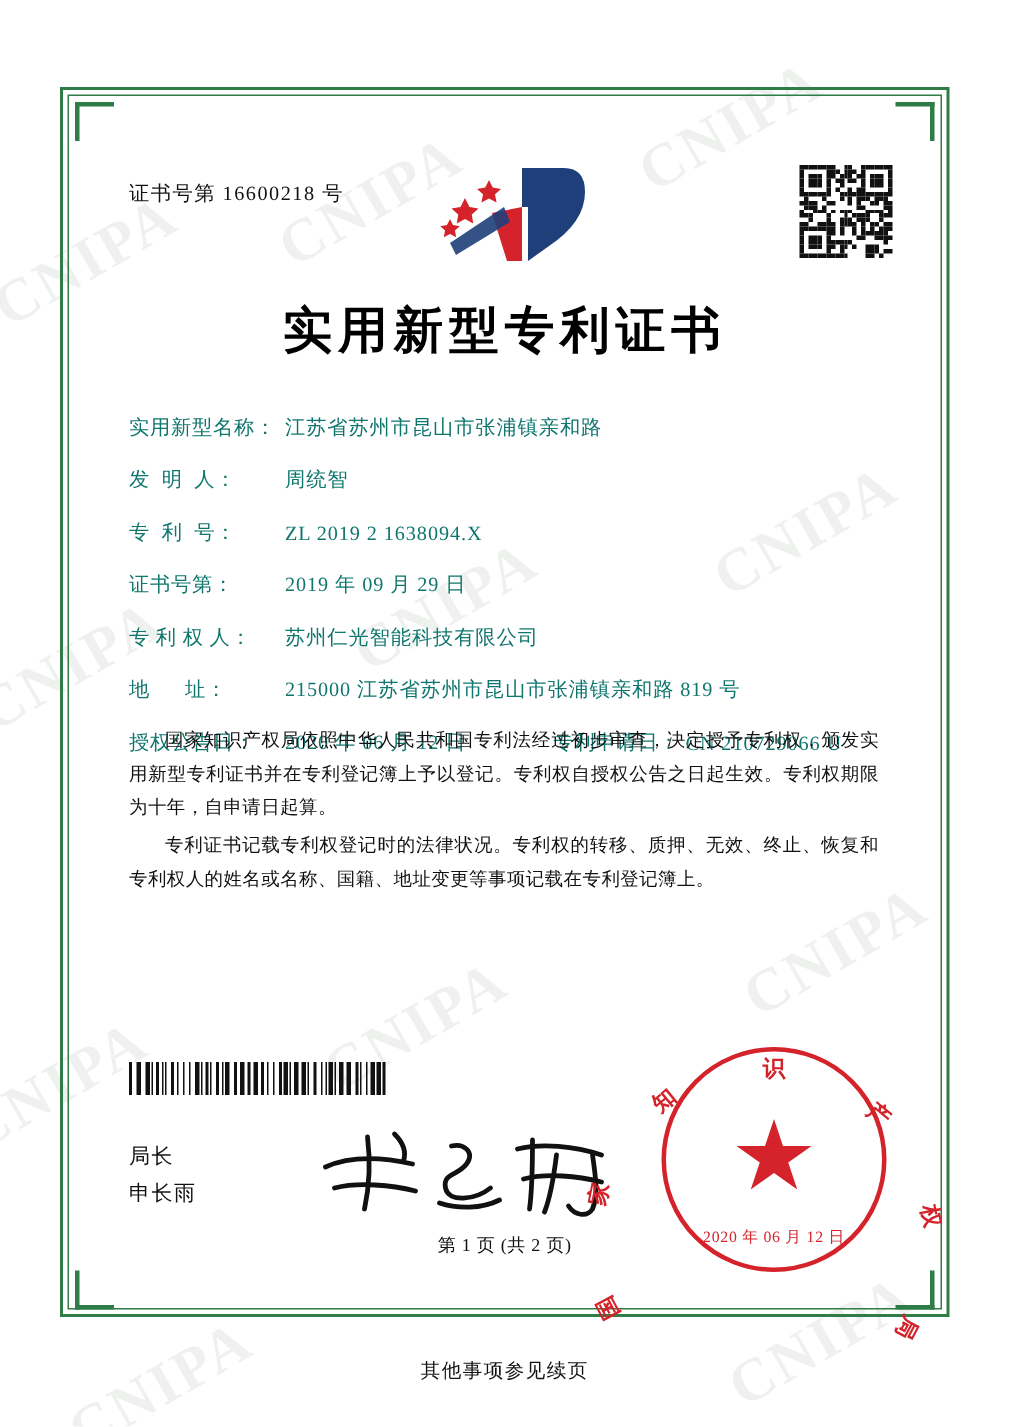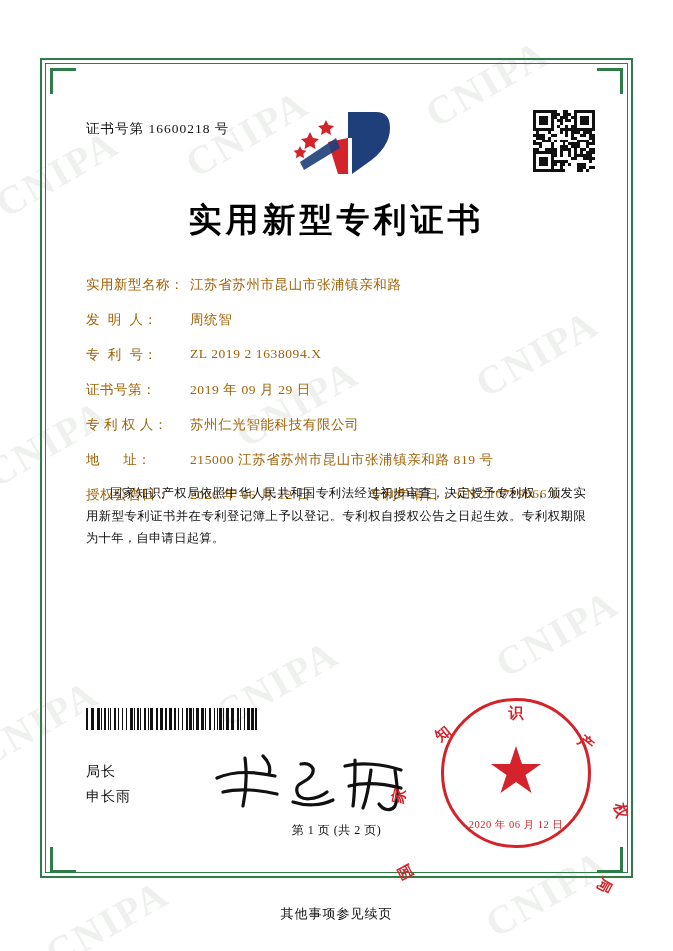--- a/index.html
+++ b/index.html
@@ -127,24 +127,24 @@
   }
 
   .fields {
     position: absolute;
     left: 26px;
     top: 196px;
     width: 510px;
   }
   .field-row {
     display: flex;
-    align-items: flex-start;
+    align-items: flex-end;
     margin-bottom: 17px;
     font-size: 13.5px;
-    color: #a16207;
+    color: #0f766e;
   }
   .field-label {
     width: 104px;
     flex: 0 0 104px;
     letter-spacing: 0.5px;
     white-space: pre;
   }
   .field-value {
     letter-spacing: 0.6px;
   }
@@ -789,20 +789,21 @@
       <div class="field-row">
         <span class="field-label">授权公告日：</span>
         <span class="field-value">2020 年 06 月 12 日</span>
         <span class="field-value2 field-label2">专利申请日：</span>
         <span class="field-value" style="margin-left:4px;">CN 210729066 U</span>
       </div>
     </div>
 
     <div class="paragraphs">
       <p>国家知识产权局依照中华人民共和国专利法经过初步审查，决定授予专利权，颁发实用新型专利证书并在专利登记簿上予以登记。专利权自授权公告之日起生效。专利权期限为十年，自申请日起算。</p>
+      <p>专利证书记载专利权登记时的法律状况。专利权的转移、质押、无效、终止、恢复和专利权人的姓名或名称、国籍、地址变更等事项记载在专利登记簿上。</p>
     </div>
 
     <div class="barcode" id="barcode">
         <i style="width: 2px; margin-right: 3px;"></i>
         <i style="width: 3px; margin-right: 3px;"></i>
         <i style="width: 3px; margin-right: 1px;"></i>
         <i style="width: 1px; margin-right: 2px;"></i>
         <i style="width: 2px; margin-right: 2px;"></i>
         <i style="width: 1px; margin-right: 1px;"></i>
         <i style="width: 1px; margin-right: 3px;"></i>

